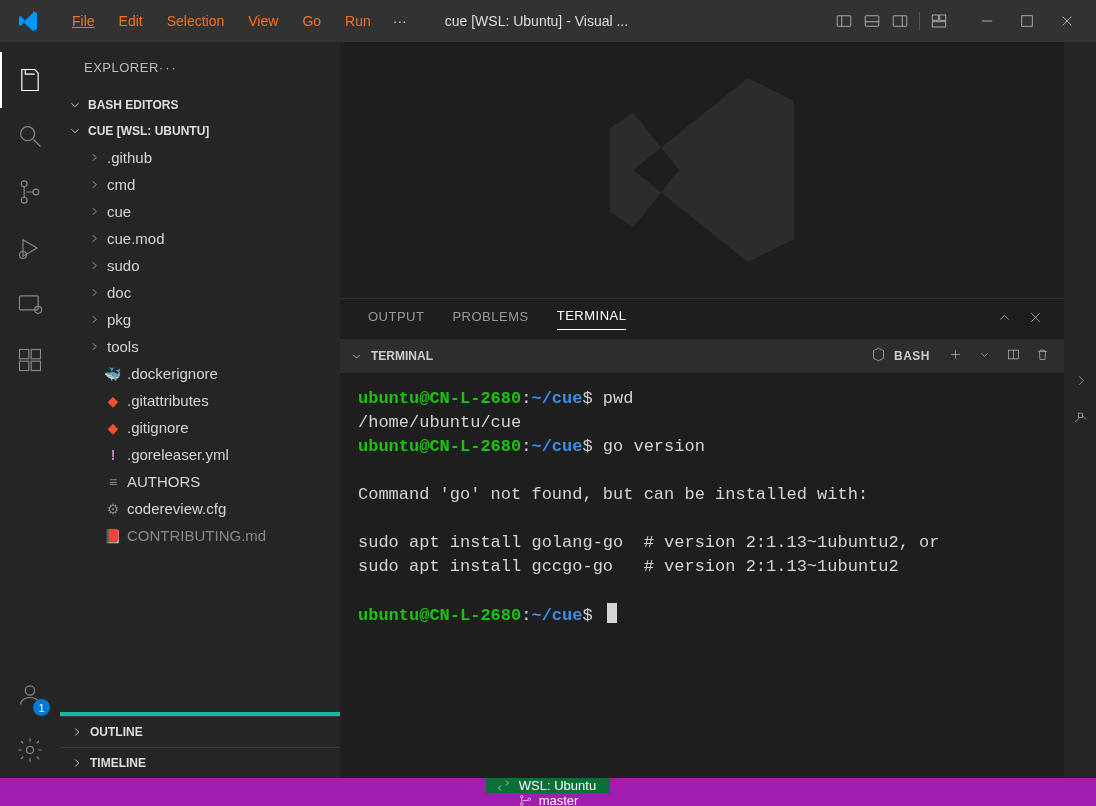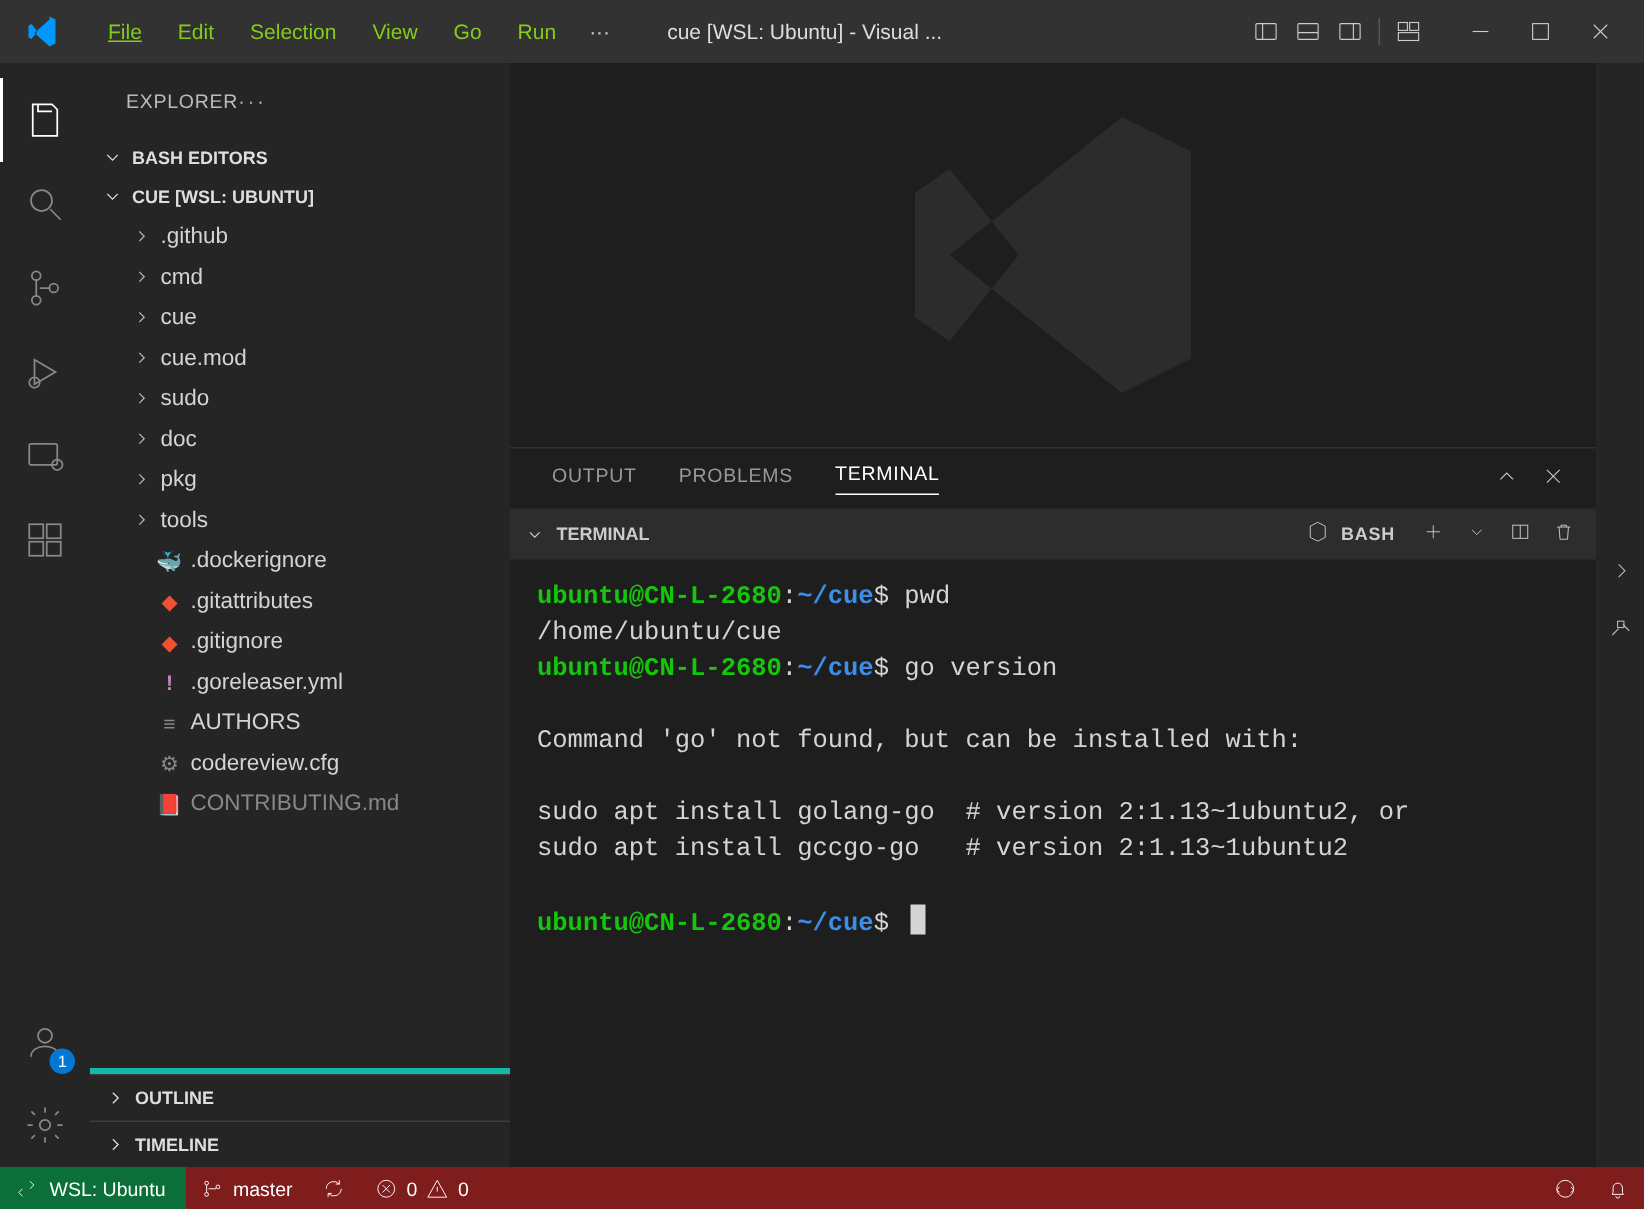--- a/index.html
+++ b/index.html
@@ -30,21 +30,21 @@
       height: 24px;
       margin-left: 8px;
       margin-right: 12px;
     }
     .titlebar .menus {
       display: flex;
       gap: 0;
     }
     .titlebar .menu-item {
       padding: 6px 12px;
-      color: #84cc16;
+      color: #f97316;
       cursor: default;
     }
     .titlebar .menu-item .accel { text-decoration: underline; }
     .titlebar .ellipsis { padding: 6px 10px; color: #cccccc; }
     .titlebar .title {
       flex: 1;
       text-align: left;
       padding-left: 20px;
       color: #dddddd;
       white-space: nowrap;
@@ -284,26 +284,27 @@
       padding-top: 330px;
       flex-shrink: 0;
     }
     .right-strip svg {
       width: 17px; height: 17px; stroke: #bbb; fill: none;
     }
 
     
     .statusbar {
       height: 28px;
-      background: #7f1d1d;
+      background: #a21caf;
       display: flex;
       align-items: center;
       font-size: 13px;
       color: #fff;
       flex-shrink: 0;
+      flex-direction: column;
     }
     .status-remote {
       background: #0a6f38;
       height: 100%;
       display: flex;
       align-items: center;
       padding: 0 14px 0 10px;
       gap: 8px;
     }
     .statusbar .sb-item {

